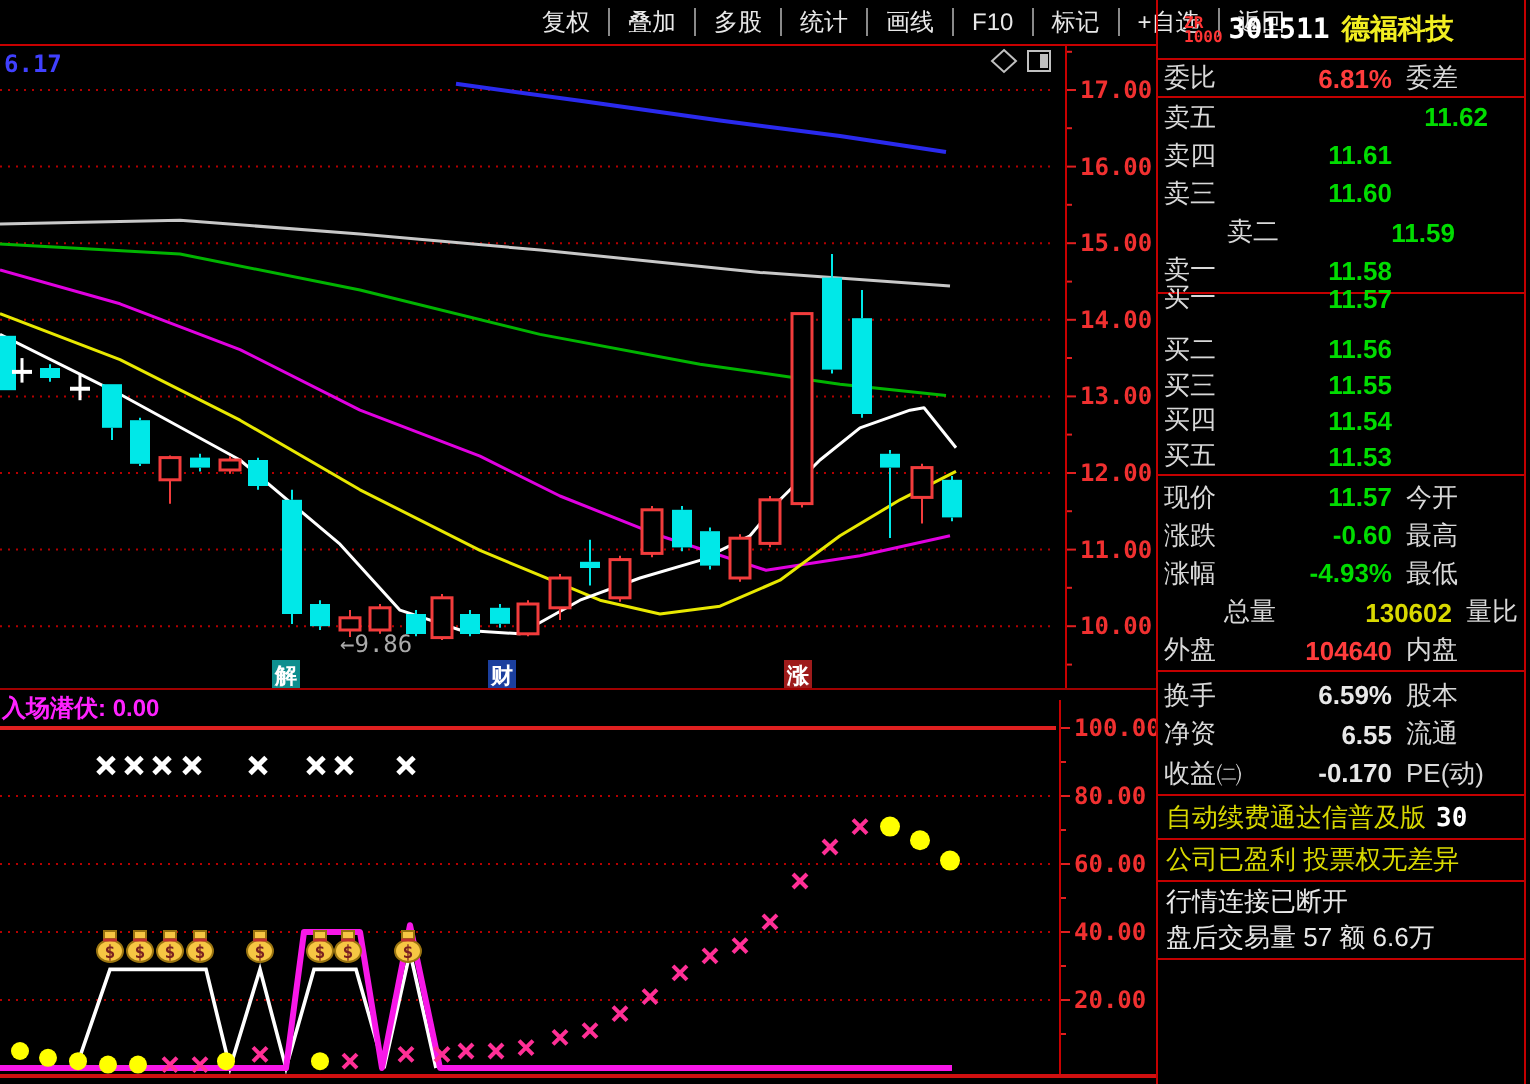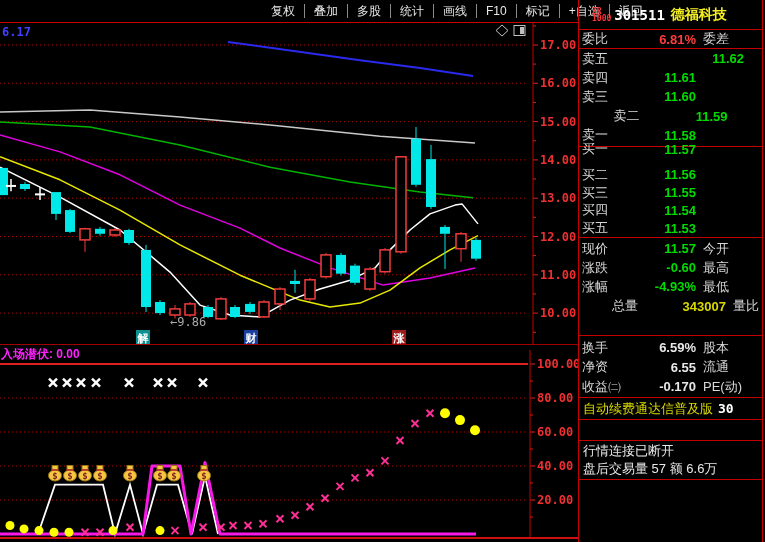--- a/index.html
+++ b/index.html
@@ -428,38 +428,44 @@
         <span class="val c-green">-0.60</span>
         <span class="rlbl">最高</span>
       </div>
       <div class="qrow" style="top: 277.4px; height: 19px;">
         <span class="lbl">涨幅</span>
         <span class="val c-green">-4.93%</span>
         <span class="rlbl">最低</span>
       </div>
       <div class="qrow" style="top: 296.6px; height: 19px; justify-content: flex-end;">
         <span class="lbl">总量</span>
-        <span class="val c-yellow">343007</span>
+        <span class="val c-yellow">130602</span>
         <span class="rlbl">量比</span>
+      </div>
+      <div class="qrow" style="top: 315.8px; height: 19px;">
+        <span class="lbl">外盘</span>
+        <span class="val c-red">104640</span>
+        <span class="rlbl">内盘</span>
       </div>
       <div class="qrow" style="top: 338px; height: 19px;">
         <span class="lbl">换手</span>
         <span class="val c-white">6.59%</span>
         <span class="rlbl">股本</span>
       </div>
       <div class="qrow" style="top: 357.5px; height: 19px;">
         <span class="lbl">净资</span>
         <span class="val c-white">6.55</span>
         <span class="rlbl">流通</span>
       </div>
       <div class="qrow" style="top: 377px; height: 19px;">
         <span class="lbl">收益㈡</span>
         <span class="val c-white">-0.170</span>
         <span class="rlbl">PE(动)</span>
       </div>
       <div class="notice c-yellow" style="top: 400px; height: 18px;"><span>自动续费通达信普及版</span><span class="nsuf">30</span></div>
+      <div class="notice c-yellow" style="top: 421px; height: 18px;"><span>公司已盈利 投票权无差异</span></div>
       <div class="notice c-white" style="top: 442px; height: 18px;"><span>行情连接已断开</span></div>
       <div class="notice c-white" style="top: 460px; height: 18px;"><span>盘后交易量 57 额 6.6万</span></div>
     </div>
 
   <div class="vline" style="left:578px"></div>
   <div class="vline" style="left:762px"></div>
 </div>
 
 </body></html>

